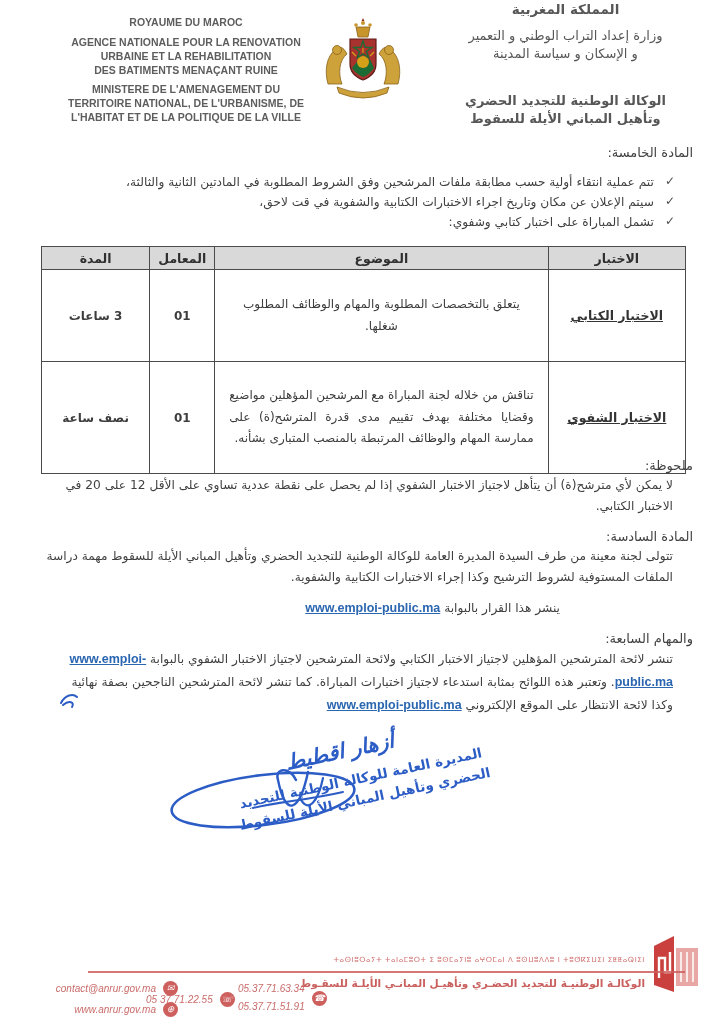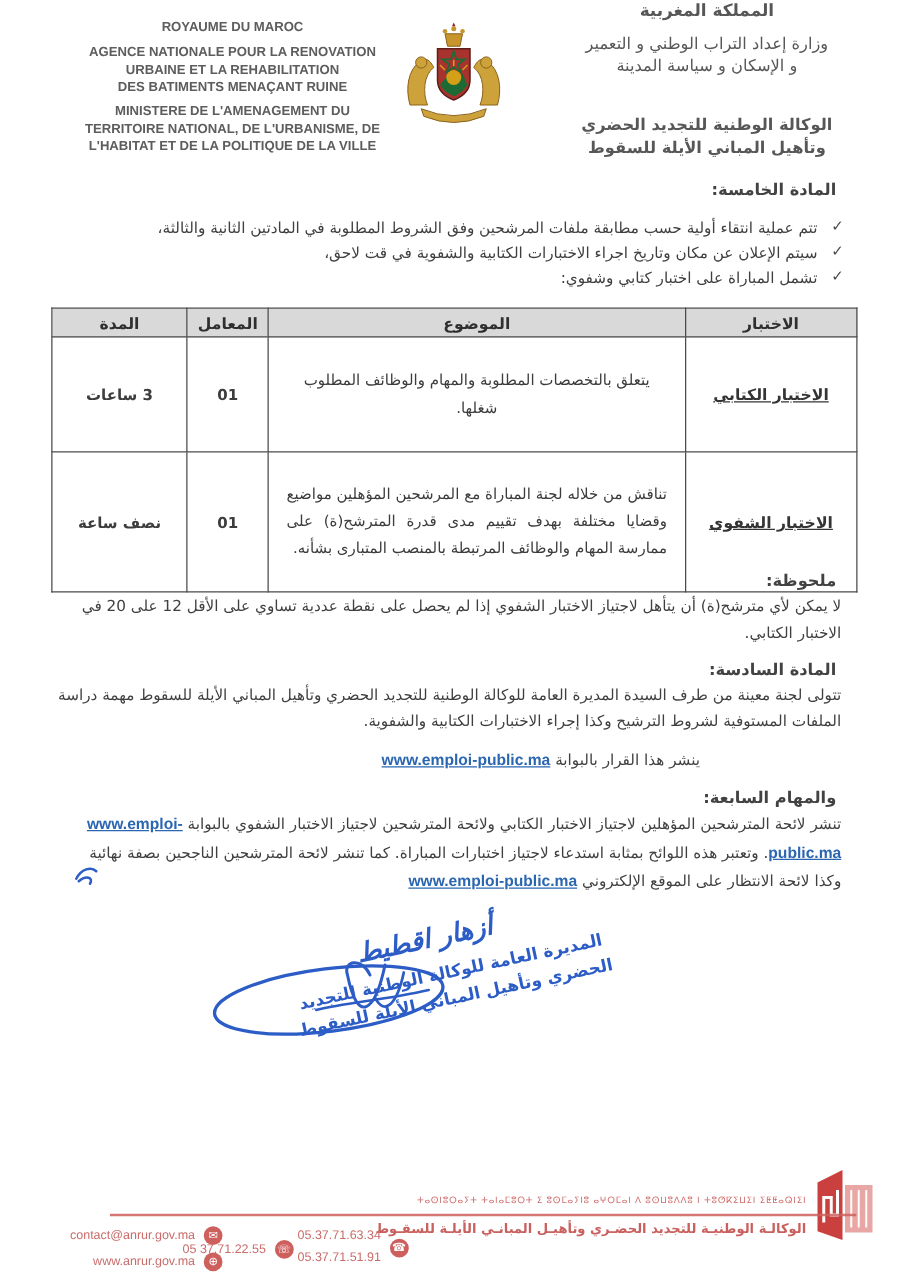--- a/index.html
+++ b/index.html
@@ -21,21 +21,21 @@
   .hdr-ar {
     right: 22px; top: 0; width: 275px; direction: rtl; text-align: center;
     color: #575757; font-size: 13px; line-height: 1.4;
   }
   .hdr-ar .kingdom { font-weight: bold; font-size: 13.5px; }
   .hdr-ar .ministry { margin-top: 8px; }
   .hdr-ar .agency { margin-top: 29px; font-weight: bold; }
 
   
   .sec-title {
-    right: 56px; direction: rtl; font-weight: bold;
+    right: 32px; direction: rtl; font-weight: normal;
     font-size: 13px; color: #424242;
   }
   .bullets {
     top: 172px; right: 50px; width: 630px; direction: rtl;
     font-size: 12.2px; line-height: 1.65; color: #3f3f3f;
   }
   .bullet { display: flex; gap: 11px; align-items: flex-start; }
   .bullet .chk { flex: 0 0 auto; font-size: 12px; color: #4a4a4a; }
 
   
@@ -87,21 +87,21 @@
 
   
   .f-agency {
     right: 80px; top: 941px; direction: rtl; font-size: 10.5px;
     color: #c9605e; letter-spacing: 0.3px; font-weight: bold; margin-top: 36px;
   }
   .f-tif {
     right: 80px; top: 956px; font-size: 7px; color: #cf6f6d; letter-spacing: 0.6px;
   }
   .f-rule { left: 88px; top: 971px; width: 597px; height: 2px; background: #cd5f5d; opacity: .85; }
-  .f-text { color: #c96c6a; font-size: 10px; font-family: "Liberation Sans", sans-serif; }
+  .f-text { color: #c96c6a; font-size: 10px; font-family: "Liberation Sans", sans-serif; font-style: italic; }
   .icon-badge {
     width: 15px; height: 15px; border-radius: 50%; background: #cd5f5d;
     color: #fff; font-size: 9px; display: inline-flex; align-items: center;
     justify-content: center; flex: 0 0 auto; line-height: 1;
   }
   .g-email { left: 26px; top: 981px; width: 152px; display: flex; flex-direction: column; gap: 6px; }
   .g-email .row { display: flex; justify-content: flex-end; align-items: center; gap: 7px; }
   .g-fax { left: 146px; top: 992px; display: flex; align-items: center; gap: 7px; }
   .g-phone { left: 238px; top: 980px; display: flex; align-items: center; gap: 7px; }
   .g-phone .nums { text-align: left; line-height: 1.8; }

